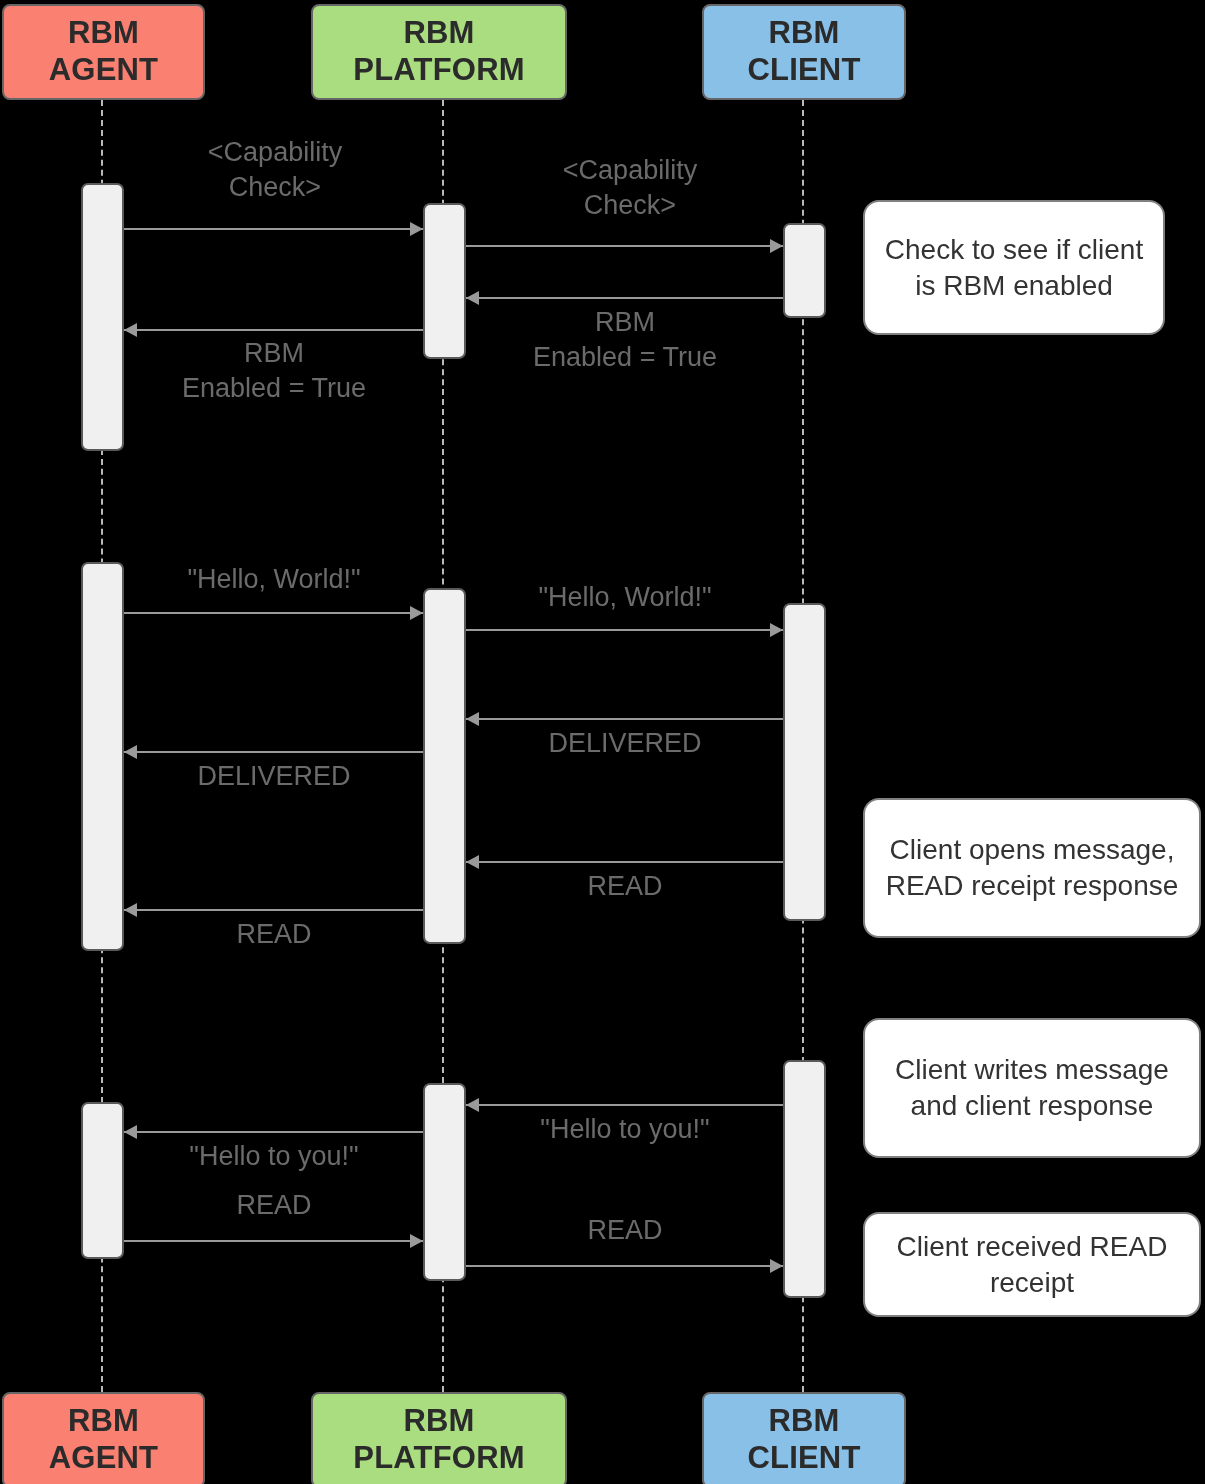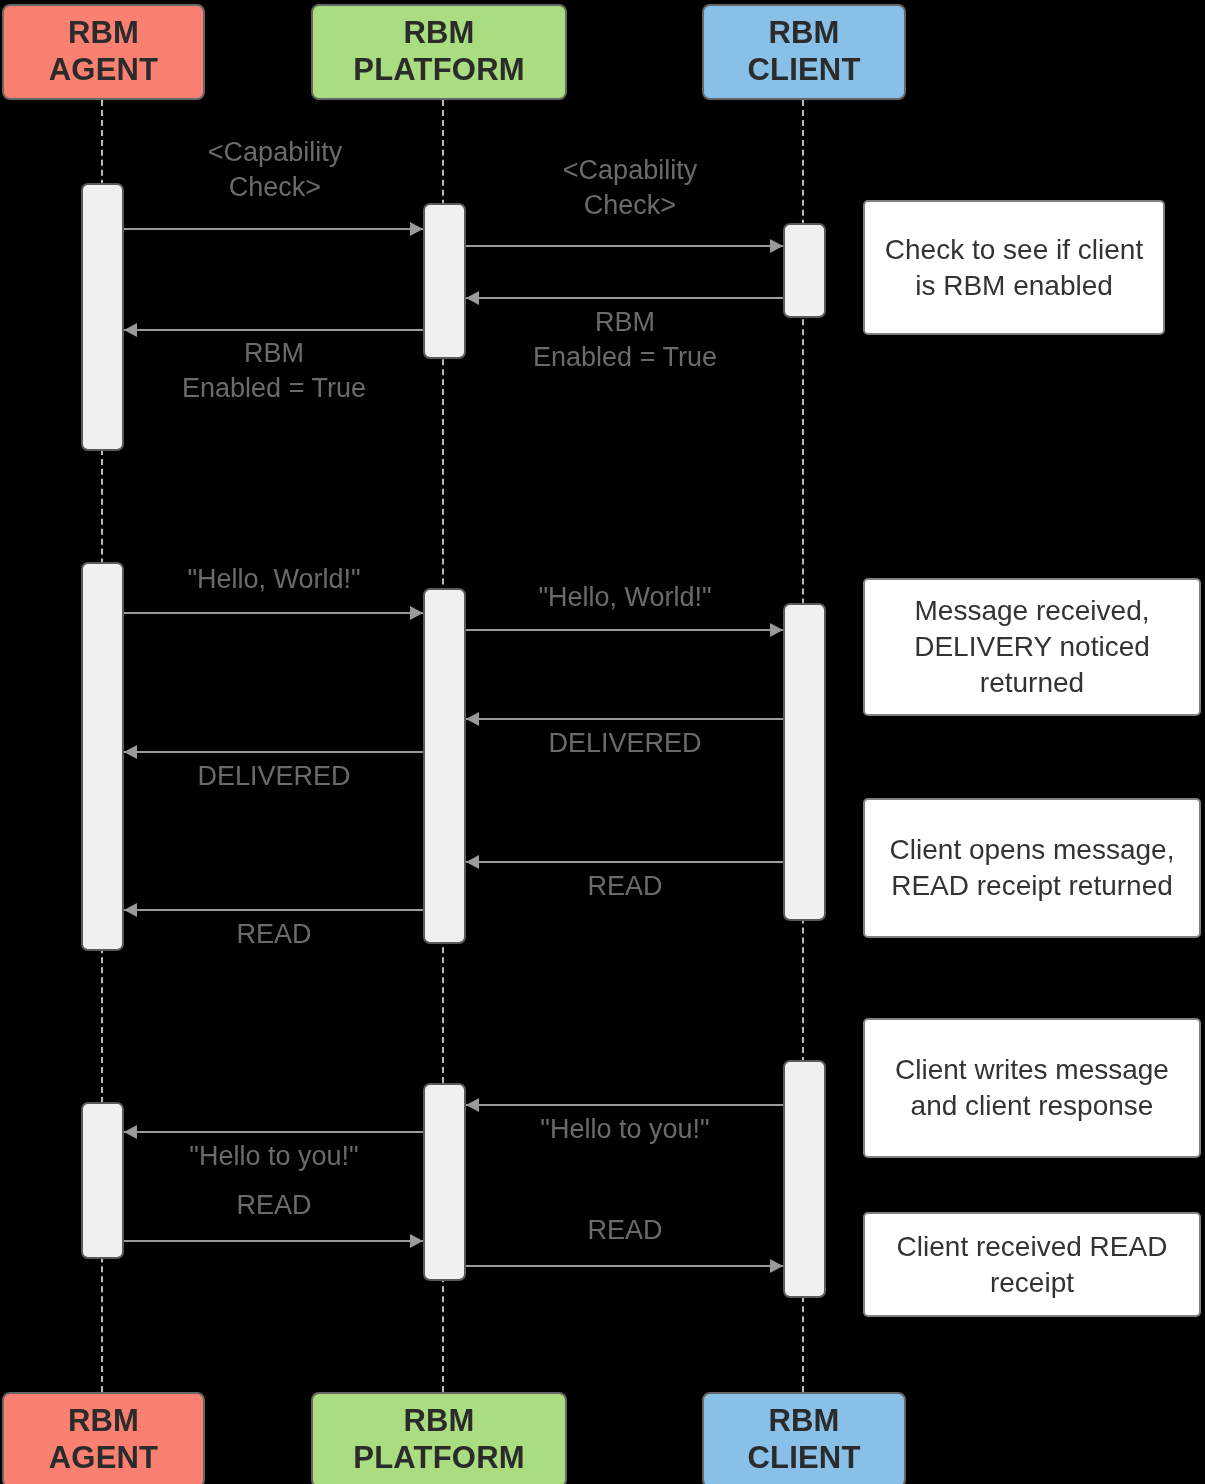--- a/index.html
+++ b/index.html
@@ -75,21 +75,21 @@
     text-align: center;
     white-space: pre-line;
   }
 
   
   .note {
     position: absolute;
     box-sizing: border-box;
     background: #ffffff;
     border: 2px solid #808080;
-    border-radius: 5px;
+    border-radius: 16px;
     display: flex;
     align-items: center;
     justify-content: center;
     text-align: center;
     color: #333333;
     font-size: 28px;
     line-height: 1.28;
     padding: 6px 10px;
   }
 </style>
@@ -175,25 +175,22 @@
     <div class="msg-label" style="left: 148px; top: 1139px; width: 252px; color: rgb(107, 107, 107);">"Hello to you!"</div>
     <div class="msg-line" style="left: 124px; top: 1240px; width: 299px; border-top-color: rgb(154, 154, 154);"></div>
     <div class="arrow-head right" style="top: 1234px; left: 410px; border-left-color: rgb(154, 154, 154);"></div>
     <div class="msg-label" style="left: 148px; top: 1188px; width: 252px; color: rgb(107, 107, 107);">READ</div>
     <div class="msg-line" style="left: 466px; top: 1265px; width: 317px; border-top-color: rgb(154, 154, 154);"></div>
     <div class="arrow-head right" style="top: 1259px; left: 770px; border-left-color: rgb(154, 154, 154);"></div>
     <div class="msg-label" style="left: 500px; top: 1213px; width: 250px; color: rgb(107, 107, 107);">READ</div>
     <div class="note" style="left: 863px; top: 200px; width: 302px; height: 135px; background: rgb(255, 255, 255); border-color: rgb(128, 128, 128);">
       <span>Check to see if client is RBM enabled</span>
     </div>
-    <div class="note" style="left: 863px; top: 578px; width: 338px; height: 138px; background: rgb(255, 255, 255); border-color: rgb(128, 128, 128);">
-      <span>Message received, DELIVERY noticed returned</span>
-    </div>
     <div class="note" style="left: 863px; top: 798px; width: 338px; height: 140px; background: rgb(255, 255, 255); border-color: rgb(128, 128, 128);">
-      <span>Client opens message, READ receipt returned</span>
+      <span>Client opens message, READ receipt response</span>
     </div>
     <div class="note" style="left: 863px; top: 1018px; width: 338px; height: 140px; background: rgb(255, 255, 255); border-color: rgb(128, 128, 128);">
       <span>Client writes message and client response</span>
     </div>
     <div class="note" style="left: 863px; top: 1212px; width: 338px; height: 105px; background: rgb(255, 255, 255); border-color: rgb(128, 128, 128);">
       <span>Client received READ receipt</span>
     </div>
   </div>
 
 </body></html>

